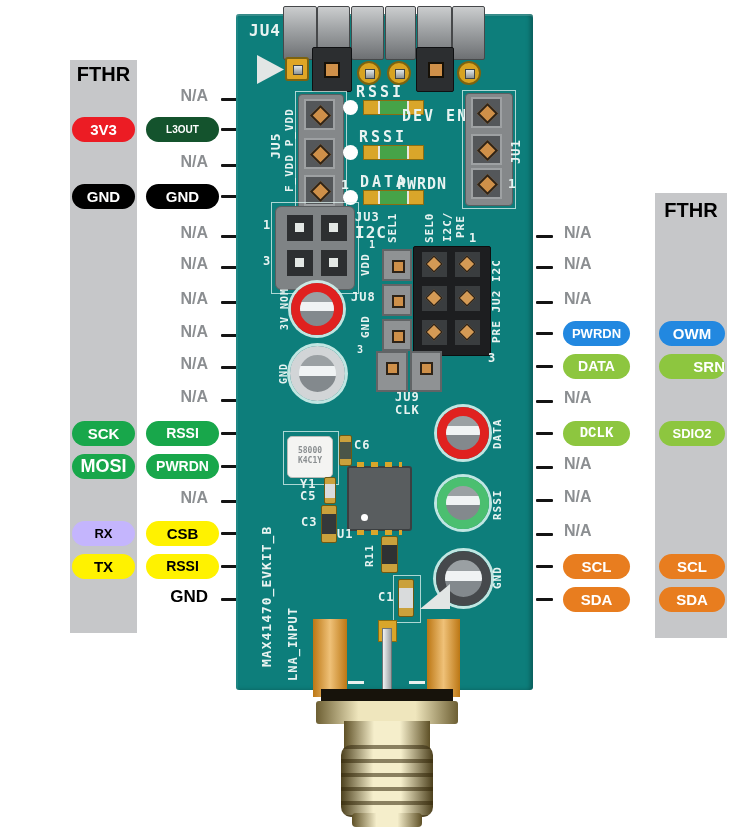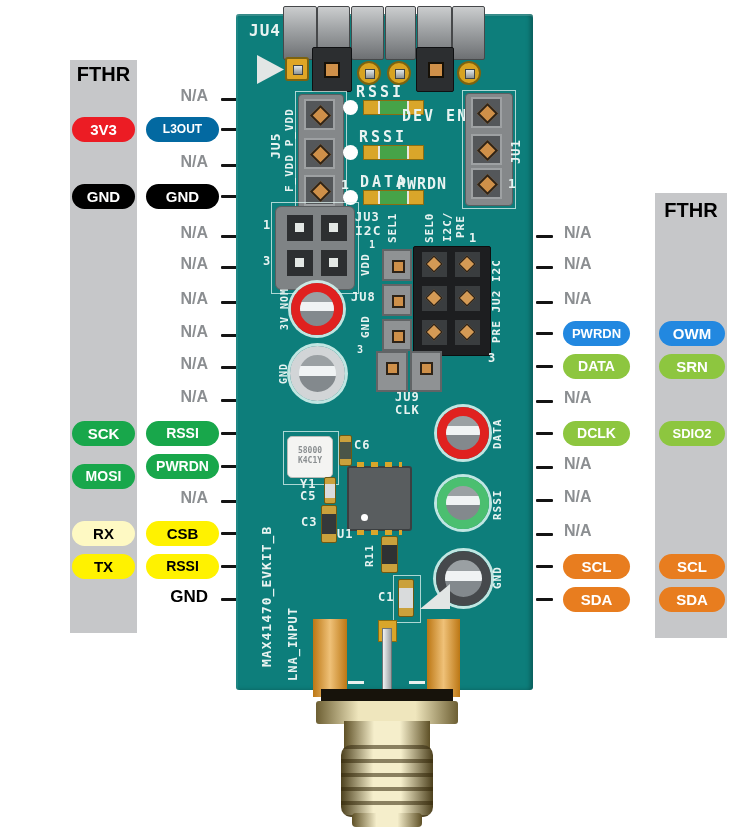--- a/index.html
+++ b/index.html
@@ -76,21 +76,21 @@
 
   <div class="band" style="left:70px;top:60px;width:67px;height:573px;"></div>
   <div class="band" style="left:655px;top:193px;width:72px;height:445px;"></div>
   <div class="fthr" style="left:70px;top:63px;width:67px;">FTHR</div>
   <div class="fthr" style="left:655px;top:199px;width:72px;">FTHR</div>
 
   <div id="rows-layer">
       <div class="nalab" style="left: 130px; width: 78px; top: 87px; text-align: right; color: rgb(139, 142, 145);">N/A</div>
       <div class="dash" style="left: 221px; width: 17px; top: 98px;"></div>
       <div class="pad sq" style="left: 239px; top: 92px;"></div>
-      <div class="pill" style="left: 146px; width: 73px; top: 117px; background: #0369a1; color: rgb(255, 255, 255); font-size: 12px;">L3OUT</div>
+      <div class="pill" style="left: 146px; width: 73px; top: 117px; background: #14532d; color: rgb(255, 255, 255); font-size: 10px;">L3OUT</div>
       <div class="pill" style="left: 72px; width: 63px; top: 117px; background: rgb(236, 28, 36); color: rgb(255, 255, 255); font-size: 15px;">3V3</div>
       <div class="dash" style="left: 221px; width: 17px; top: 128px;"></div>
       <div class="pad" style="left: 239px; top: 122px;"></div>
       <div class="nalab" style="left: 130px; width: 78px; top: 153px; text-align: right; color: rgb(139, 142, 145);">N/A</div>
       <div class="dash" style="left: 221px; width: 17px; top: 164px;"></div>
       <div class="pad" style="left: 239px; top: 158px;"></div>
       <div class="pill" style="left: 146px; width: 73px; top: 184px; background: rgb(0, 0, 0); color: rgb(255, 255, 255); font-size: 15px;">GND</div>
       <div class="pill" style="left: 72px; width: 63px; top: 184px; background: rgb(0, 0, 0); color: rgb(255, 255, 255); font-size: 15px;">GND</div>
       <div class="dash" style="left: 221px; width: 17px; top: 195px;"></div>
       <div class="pad" style="left: 239px; top: 189px;"></div>
@@ -110,28 +110,28 @@
       <div class="dash" style="left: 221px; width: 17px; top: 366px;"></div>
       <div class="pad" style="left: 239px; top: 360px;"></div>
       <div class="nalab" style="left: 130px; width: 78px; top: 388px; text-align: right; color: rgb(139, 142, 145);">N/A</div>
       <div class="dash" style="left: 221px; width: 17px; top: 399px;"></div>
       <div class="pad" style="left: 239px; top: 393px;"></div>
       <div class="pill" style="left: 146px; width: 73px; top: 421px; background: rgb(24, 167, 75); color: rgb(255, 255, 255); font-size: 14px;">RSSI</div>
       <div class="pill" style="left: 72px; width: 63px; top: 421px; background: rgb(24, 167, 75); color: rgb(255, 255, 255); font-size: 15px;">SCK</div>
       <div class="dash" style="left: 221px; width: 17px; top: 432px;"></div>
       <div class="pad" style="left: 239px; top: 426px;"></div>
       <div class="pill" style="left: 146px; width: 73px; top: 454px; background: rgb(24, 167, 75); color: rgb(255, 255, 255); font-size: 14px;">PWRDN</div>
-      <div class="pill" style="left: 72px; width: 63px; top: 464px; background: rgb(24, 167, 75); color: rgb(255, 255, 255); font-size: 14px;">MOSI</div>
+      <div class="pill" style="left: 72px; width: 63px; top: 454px; background: rgb(24, 167, 75); color: rgb(255, 255, 255); font-size: 18px;">MOSI</div>
       <div class="dash" style="left: 221px; width: 17px; top: 465px;"></div>
       <div class="pad" style="left: 239px; top: 459px;"></div>
       <div class="nalab" style="left: 130px; width: 78px; top: 489px; text-align: right; color: rgb(139, 142, 145);">N/A</div>
       <div class="dash" style="left: 221px; width: 17px; top: 500px;"></div>
       <div class="pad" style="left: 239px; top: 494px;"></div>
       <div class="pill" style="left: 146px; width: 73px; top: 521px; background: rgb(255, 242, 0); color: rgb(0, 0, 0); font-size: 15px;">CSB</div>
-      <div class="pill" style="left: 72px; width: 63px; top: 521px; background: #fef9c3; color: rgb(0, 0, 0); font-size: 15px;">RX</div>
+      <div class="pill" style="left: 72px; width: 63px; top: 521px; background: #c4b5fd; color: rgb(0, 0, 0); font-size: 13px;">RX</div>
       <div class="dash" style="left: 221px; width: 17px; top: 532px;"></div>
       <div class="pad" style="left: 239px; top: 526px;"></div>
       <div class="pill" style="left: 146px; width: 73px; top: 554px; background: rgb(255, 242, 0); color: rgb(0, 0, 0); font-size: 14px;">RSSI</div>
       <div class="pill" style="left: 72px; width: 63px; top: 554px; background: rgb(255, 242, 0); color: rgb(0, 0, 0); font-size: 15px;">TX</div>
       <div class="dash" style="left: 221px; width: 17px; top: 565px;"></div>
       <div class="pad" style="left: 239px; top: 559px;"></div>
       <div class="nalab" style="left: 130px; width: 78px; top: 587px; text-align: right; color: rgb(0, 0, 0); font-size: 17px;">GND</div>
       <div class="dash" style="left: 221px; width: 17px; top: 598px;"></div>
       <div class="pad" style="left: 239px; top: 592px;"></div>
       <div class="nalab" style="left: 564px; width: 78px; top: 224px; text-align: left; color: rgb(139, 142, 145);">N/A</div>
@@ -141,27 +141,27 @@
       <div class="dash" style="left: 536px; width: 17px; top: 266px;"></div>
       <div class="pad" style="left: 505px; top: 260px;"></div>
       <div class="nalab" style="left: 564px; width: 78px; top: 290px; text-align: left; color: rgb(139, 142, 145);">N/A</div>
       <div class="dash" style="left: 536px; width: 17px; top: 301px;"></div>
       <div class="pad" style="left: 505px; top: 295px;"></div>
       <div class="pill" style="left: 563px; width: 67px; top: 321px; background: rgb(34, 136, 224); color: rgb(255, 255, 255); font-size: 13px;">PWRDN</div>
       <div class="pill" style="left: 659px; width: 66px; top: 321px; background: rgb(34, 136, 224); color: rgb(255, 255, 255); font-size: 15px;">OWM</div>
       <div class="dash" style="left: 536px; width: 17px; top: 332px;"></div>
       <div class="pad" style="left: 505px; top: 326px;"></div>
       <div class="pill" style="left: 563px; width: 67px; top: 354px; background: rgb(141, 198, 63); color: rgb(255, 255, 255); font-size: 14px;">DATA</div>
-      <div class="pill" style="left: 659px; width: 66px; top: 354px; background: rgb(141, 198, 63); color: rgb(255, 255, 255); font-size: 15px;">SRN</div>
+      <div class="pill" style="left: 659px; width: 66px; top: 354px; background: rgb(141, 198, 63); color: rgb(255, 255, 255); font-size: 15px; text-align: right;">SRN</div>
       <div class="dash" style="left: 536px; width: 17px; top: 365px;"></div>
       <div class="pad" style="left: 505px; top: 359px;"></div>
       <div class="nalab" style="left: 564px; width: 78px; top: 389px; text-align: left; color: rgb(139, 142, 145);">N/A</div>
       <div class="dash" style="left: 536px; width: 17px; top: 400px;"></div>
       <div class="pad" style="left: 505px; top: 394px;"></div>
-      <div class="pill" style="left: 563px; width: 67px; top: 421px; background: rgb(141, 198, 63); color: rgb(255, 255, 255); font-size: 14px;">DCLK</div>
+      <div class="pill" style="left: 563px; width: 67px; top: 421px; background: rgb(141, 198, 63); color: rgb(255, 255, 255); font-size: 14px; font-family: Liberation Mono, monospace;">DCLK</div>
       <div class="pill" style="left: 659px; width: 66px; top: 421px; background: rgb(141, 198, 63); color: rgb(255, 255, 255); font-size: 13px;">SDIO2</div>
       <div class="dash" style="left: 536px; width: 17px; top: 432px;"></div>
       <div class="pad" style="left: 505px; top: 426px;"></div>
       <div class="nalab" style="left: 564px; width: 78px; top: 455px; text-align: left; color: rgb(139, 142, 145);">N/A</div>
       <div class="dash" style="left: 536px; width: 17px; top: 466px;"></div>
       <div class="pad" style="left: 505px; top: 460px;"></div>
       <div class="nalab" style="left: 564px; width: 78px; top: 488px; text-align: left; color: rgb(139, 142, 145);">N/A</div>
       <div class="dash" style="left: 536px; width: 17px; top: 499px;"></div>
       <div class="pad" style="left: 505px; top: 493px;"></div>
       <div class="nalab" style="left: 564px; width: 78px; top: 522px; text-align: left; color: rgb(139, 142, 145);">N/A</div>
@@ -232,21 +232,21 @@
   <div class="abs" style="left:321px;top:215px;width:26px;height:26px;background:#2d2f31;">
       <span style="position:absolute;left:8px;top:8px;width:9px;height:9px;background:#e3e7e5;"></span>
     </div>
   <div class="abs" style="left:287px;top:250px;width:26px;height:26px;background:#2d2f31;">
       <span style="position:absolute;left:8px;top:8px;width:9px;height:9px;background:#e3e7e5;"></span>
     </div>
   <div class="abs" style="left:321px;top:250px;width:26px;height:26px;background:#2d2f31;">
       <span style="position:absolute;left:8px;top:8px;width:9px;height:9px;background:#e3e7e5;"></span>
     </div>
   <div class="sk" style="left:355px;top:210px;font-size:12px;">JU3</div>
-  <div class="sk" style="left:355px;top:223px;font-size:13px;">I2C</div>
+  <div class="sk" style="left:355px;top:223px;font-size:16px;">I2C</div>
   <div class="sk" style="left:263px;top:218px;font-size:12px;">1</div>
   <div class="sk" style="left:263px;top:254px;font-size:12px;">3</div>
 
   <div class="vt" style="left:386px;top:207px;height:42px;width:13px;font-size:11px;">SEL1</div>
   <div class="vt" style="left:423px;top:207px;height:42px;width:13px;font-size:11px;">SEL0</div>
   <div class="vt" style="left:441px;top:203px;height:48px;width:26px;font-size:11px;">I2C/
 PRE</div>
   <div class="sk" style="left:469px;top:231px;font-size:12px;">1</div>
   <div class="sk" style="left:369px;top:239px;font-size:10px;">1</div>
   <div class="vt" style="left:359px;top:249px;height:32px;width:12px;font-size:11px;">VDD</div>

